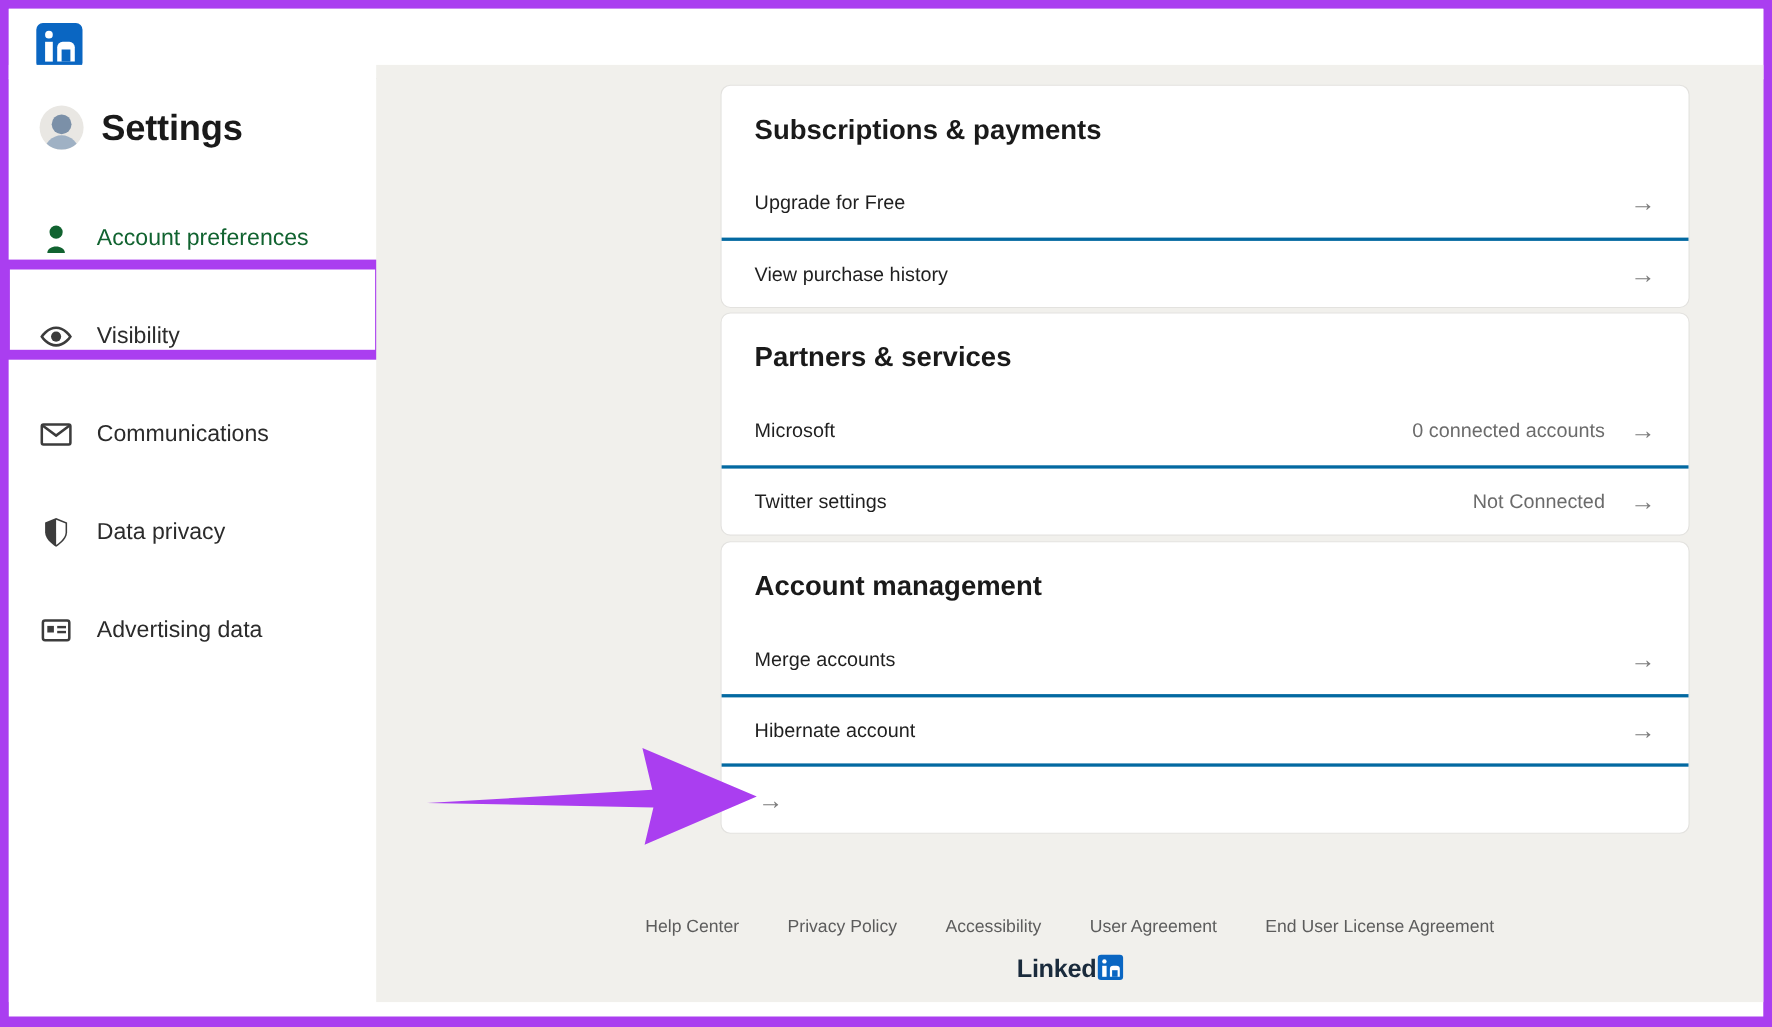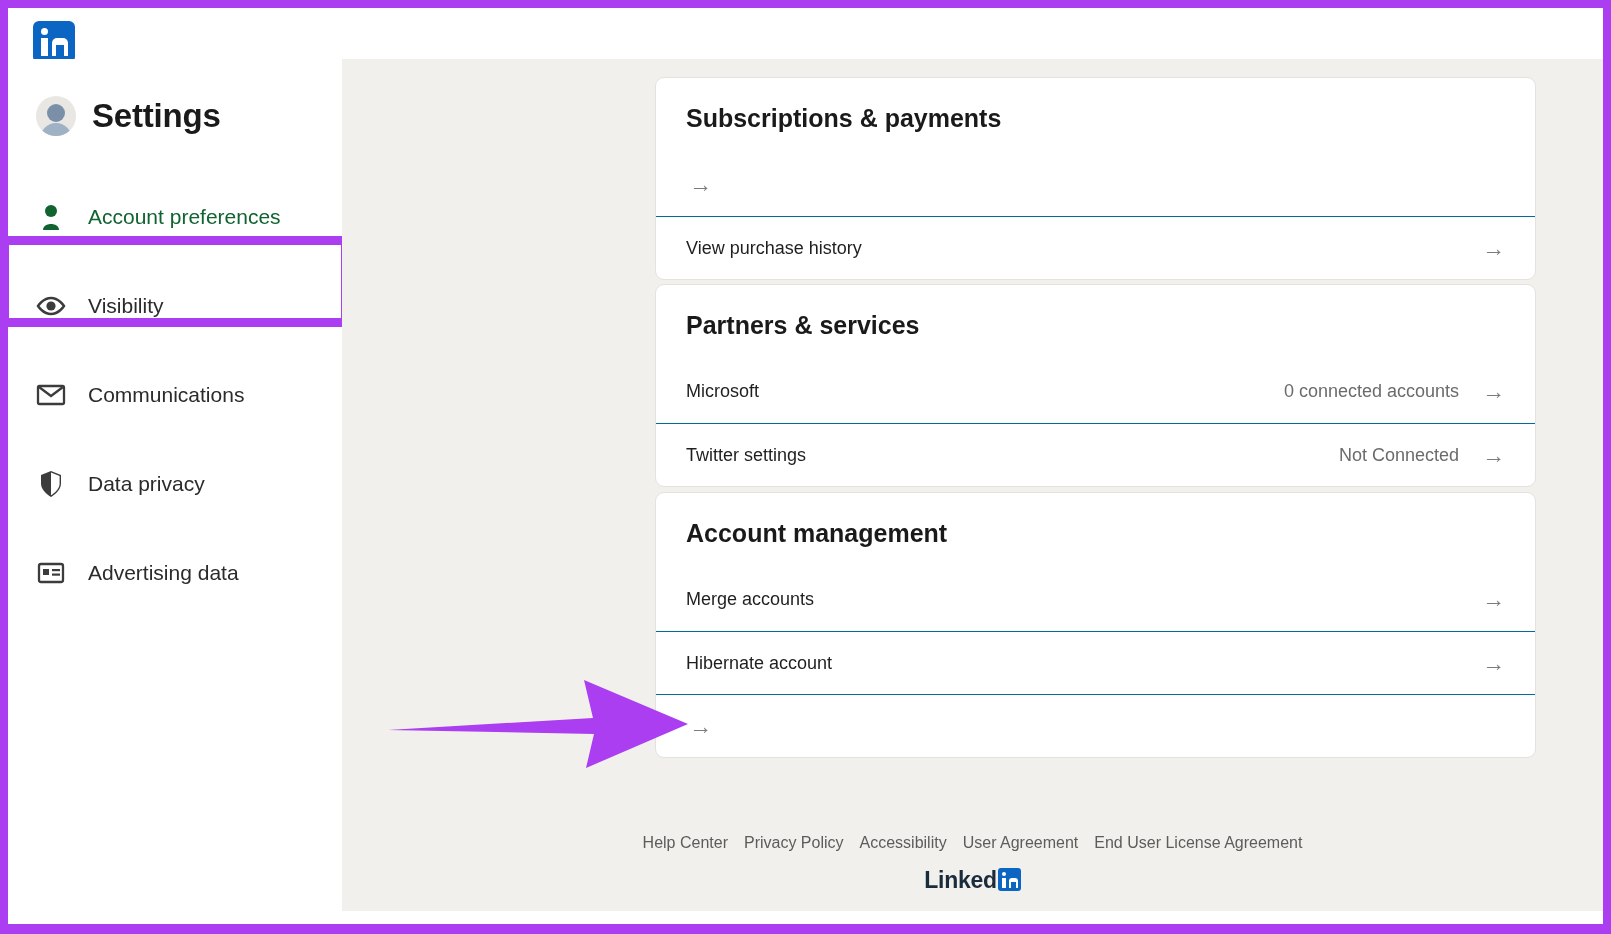--- a/index.html
+++ b/index.html
@@ -139,21 +139,21 @@
   }
   .card-title {
     padding: 26px 30px 20px 30px;
     font-size: 25px; font-weight: 600;
     color: #1a1a1a;
   }
   .row {
     display: flex; align-items: center;
     height: 63px;
     padding: 0 30px;
-    border-top: 1px solid #0369a1;
+    border-top: 3px solid #0369a1;
     cursor: pointer;
   }
   .row:first-of-type { border-top: none; }
   .row .row-label {
     font-size: 18px; color: #1f1f1f;
     flex: 1 1 auto;
   }
   .row .row-value {
     font-size: 18px; color: #6b6b6b;
     margin-right: 20px;
@@ -168,21 +168,21 @@
   
   .card .row.first { border-top: none; }
 
   
   #footer {
     position: absolute; left: 0; top: 775px;
     width: 1261px;
   }
   #footer-links {
     display: flex; justify-content: center; align-items: center;
-    gap: 16px;
+    gap: 44px;
     font-size: 16px; color: #5c5c5c;
   }
   #footer-links span { cursor: pointer; white-space: nowrap; }
   #footer-logo {
     margin-top: 9px;
     display: flex; justify-content: center; align-items: flex-end;
     height: 30px;
   }
   #footer-logo .word {
     font-size: 23px; font-weight: 700;
@@ -305,20 +305,21 @@
       </nav>
 
       <div id="nav-highlight"></div>
     </aside>
 
     <main id="main">
 
       <section class="card" style="top:18px;">
         <div class="card-title">Subscriptions &amp; payments</div>
         <div class="row first">
+          <span class="row-label">Upgrade for Free</span>
           <span class="row-arrow">→</span>
         </div>
         <div class="row">
           <span class="row-label">View purchase history</span>
           <span class="row-arrow">→</span>
         </div>
       </section>
 
       <section class="card" style="top:225px;">
         <div class="card-title">Partners &amp; services</div>

